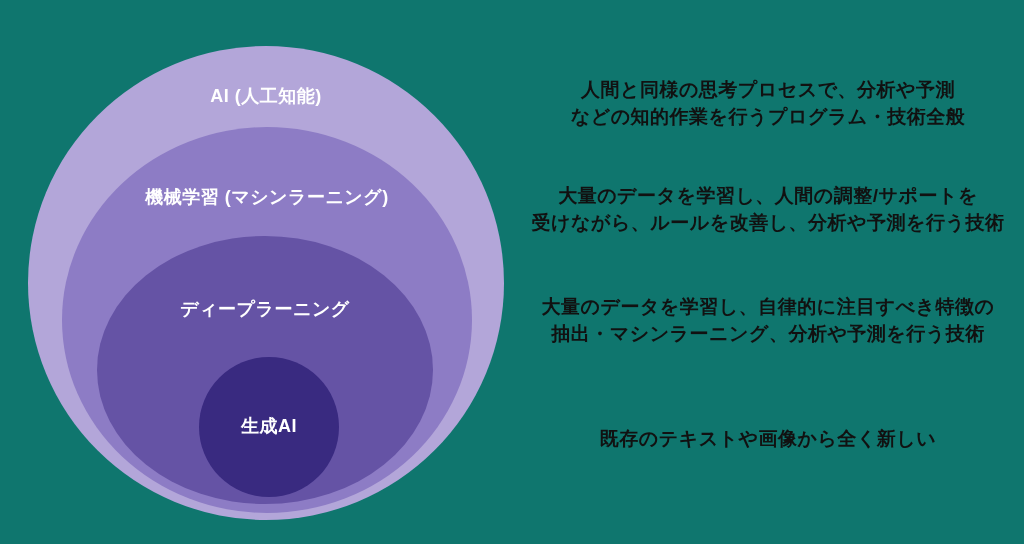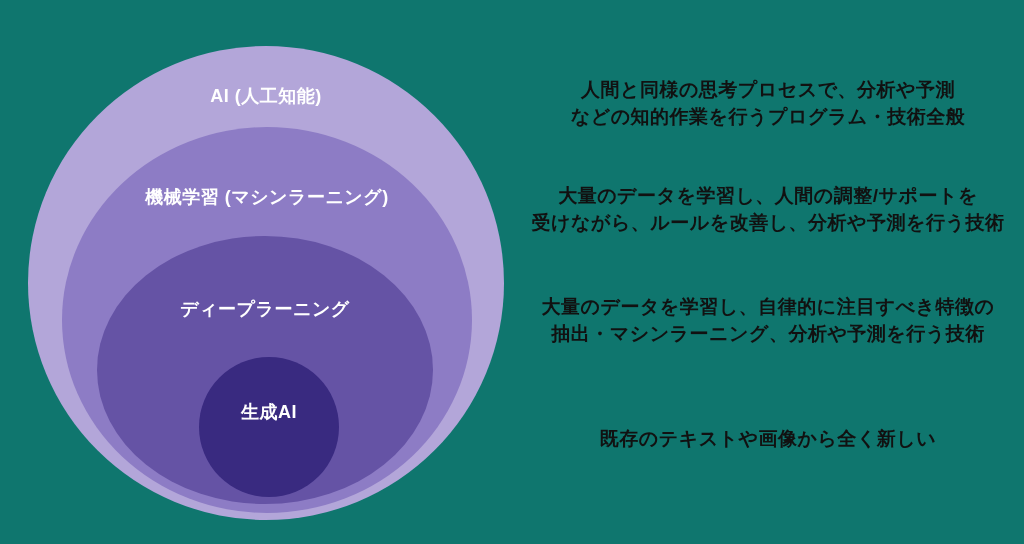--- a/index.html
+++ b/index.html
@@ -28,21 +28,21 @@
     color: #ffffff;
     font-weight: bold;
     font-size: 18px;
     text-align: center;
     letter-spacing: 0.5px;
     white-space: nowrap;
   }
   .l1 { left: 28px;  width: 476px; top: 84px;  }
   .l2 { left: 62px;  width: 410px; top: 185px; }
   .l3 { left: 97px;  width: 336px; top: 297px; }
-  .l4 { left: 199px; width: 140px; top: 400px; }
+  .l4 { left: 199px; width: 140px; top: 414px; }
   .desc {
     position: absolute;
     left: 512px;
     width: 512px;
     margin: 0;
     text-align: center;
     color: #111111;
     font-weight: bold;
     font-size: 19px;
     line-height: 27px;

